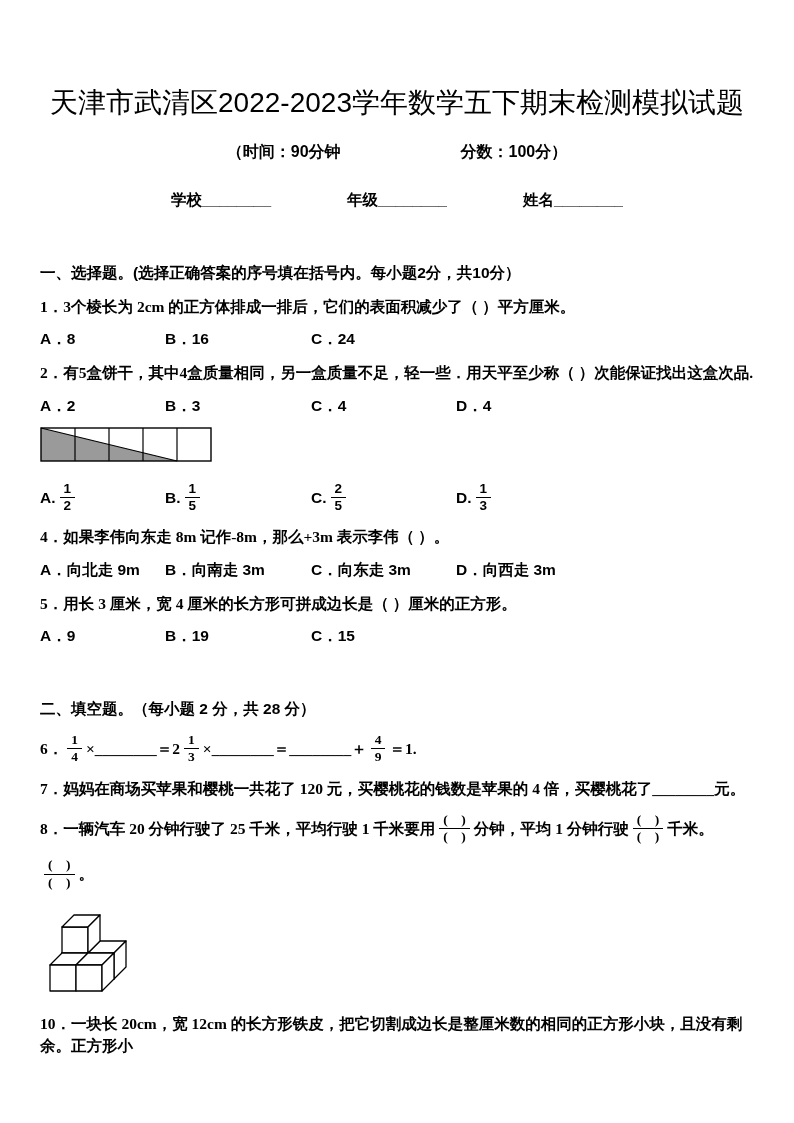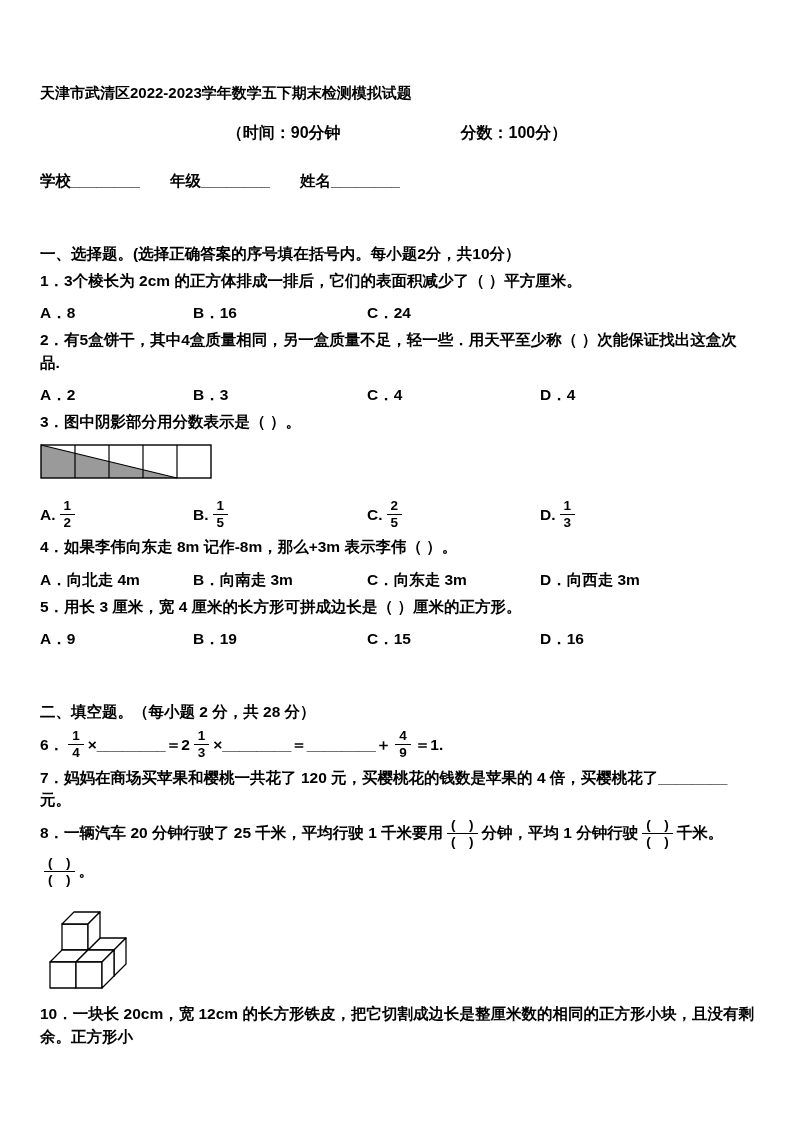--- a/index.html
+++ b/index.html
@@ -4,30 +4,30 @@
 <style>
   html,body { margin:0; padding:0; background:#ffffff; }
   body {
     width:794px; height:1123px; overflow:hidden;
     color:#000;
     font-family:"Liberation Sans","DejaVu Sans",sans-serif;
     font-size:15.5px; font-weight:600;
   }
   .content { padding:84px 40px 0 40px; }
 
-  .title { font-size:15px; font-weight:700; }
+  .title { text-align:center; font-size:28px; font-weight:400; }
   .meta  { margin-top:20px; display:flex; justify-content:center; gap:120px;
            font-size:16px; font-weight:700; }
-  .regline { margin-top:27px; display:flex; gap:30px;
+  .regline { margin-top:27px; display:flex; justify-content:center; gap:76px;
              font-weight:700; }
 
   .sec-heading { margin-top:52px; font-weight:700; }
-  .q    { margin-top:5px; line-height:1.45; }
+  .q    { margin-top:12px; line-height:1.45;font-family:Liberation Serif, serif; }
   .opts { margin-top:11px; display:grid; grid-template-columns:125px 146px 145px auto;
-          align-items:center;gap:28px; }
+          align-items:center; }
   .optcell { display:inline-flex; align-items:center; }
 
   .frac { display:inline-flex; flex-direction:column; align-items:center;
           vertical-align:middle; margin:0 4px; font-size:13.5px; line-height:1.2; }
   .frac .num { border-bottom:1.5px solid #000; padding:0 4px; }
   .frac .den { padding:0 4px; }
 
   .inline-math { display:flex; align-items:center; flex-wrap:wrap; }
   .fig { margin-top:10px; }
   .fig-cubes { margin-top:14px; margin-left:0px; }
@@ -61,21 +61,20 @@
   </div>
 
   <div class="q">2．有5盒饼干，其中4盒质量相同，另一盒质量不足，轻一些．用天平至少称（   ）次能保证找出这盒次品.</div>
   <div class="opts">
     <span class="optcell">A．2</span>
     <span class="optcell">B．3</span>
     <span class="optcell">C．4</span>
     <span class="optcell">D．4</span>
   </div>
 
-  <div class="q">3．图中阴影部分用分数表示是（    ）。</div>
 
   <div class="fig">
     <svg width="172" height="36" viewBox="0 0 172 36">
       <polygon points="1,1 137,34 1,34" fill="#9a9a9a" stroke="none"></polygon>
       <rect x="1" y="1" width="170" height="33" fill="none" stroke="#000" stroke-width="1.4"></rect>
       <line x1="35" y1="1" x2="35" y2="34" stroke="#000" stroke-width="1.2"></line>
       <line x1="69" y1="1" x2="69" y2="34" stroke="#000" stroke-width="1.2"></line>
       <line x1="103" y1="1" x2="103" y2="34" stroke="#000" stroke-width="1.2"></line>
       <line x1="137" y1="1" x2="137" y2="34" stroke="#000" stroke-width="1.2"></line>
       <line x1="1" y1="1" x2="137" y2="34" stroke="#000" stroke-width="1.2"></line>
@@ -108,32 +107,31 @@
       <span>D.</span>
       <span class="frac">
         <span class="num">1</span>
         <span class="den">3</span>
       </span>
     </span>
   </div>
 
   <div class="q">4．如果李伟向东走 8m 记作-8m，那么+3m 表示李伟（    ）。</div>
   <div class="opts">
-    <span class="optcell">A．向北走 4m</span>
+    <span class="optcell">A．向北走 9m</span>
     <span class="optcell">B．向南走 3m</span>
     <span class="optcell">C．向东走 3m</span>
     <span class="optcell">D．向西走 3m</span>
   </div>
 
   <div class="q">5．用长 3 厘米，宽 4 厘米的长方形可拼成边长是（      ）厘米的正方形。</div>
   <div class="opts">
     <span class="optcell">A．9</span>
     <span class="optcell">B．19</span>
     <span class="optcell">C．15</span>
-    <span class="optcell">D．16</span>
   </div>
 
   <div class="sec-heading">二、填空题。（每小题 2 分，共 28 分）</div>
 
   <div class="q inline-math">
     <span>6．</span>
     <span class="frac">
       <span class="num">1</span>
       <span class="den">4</span>
     </span>

